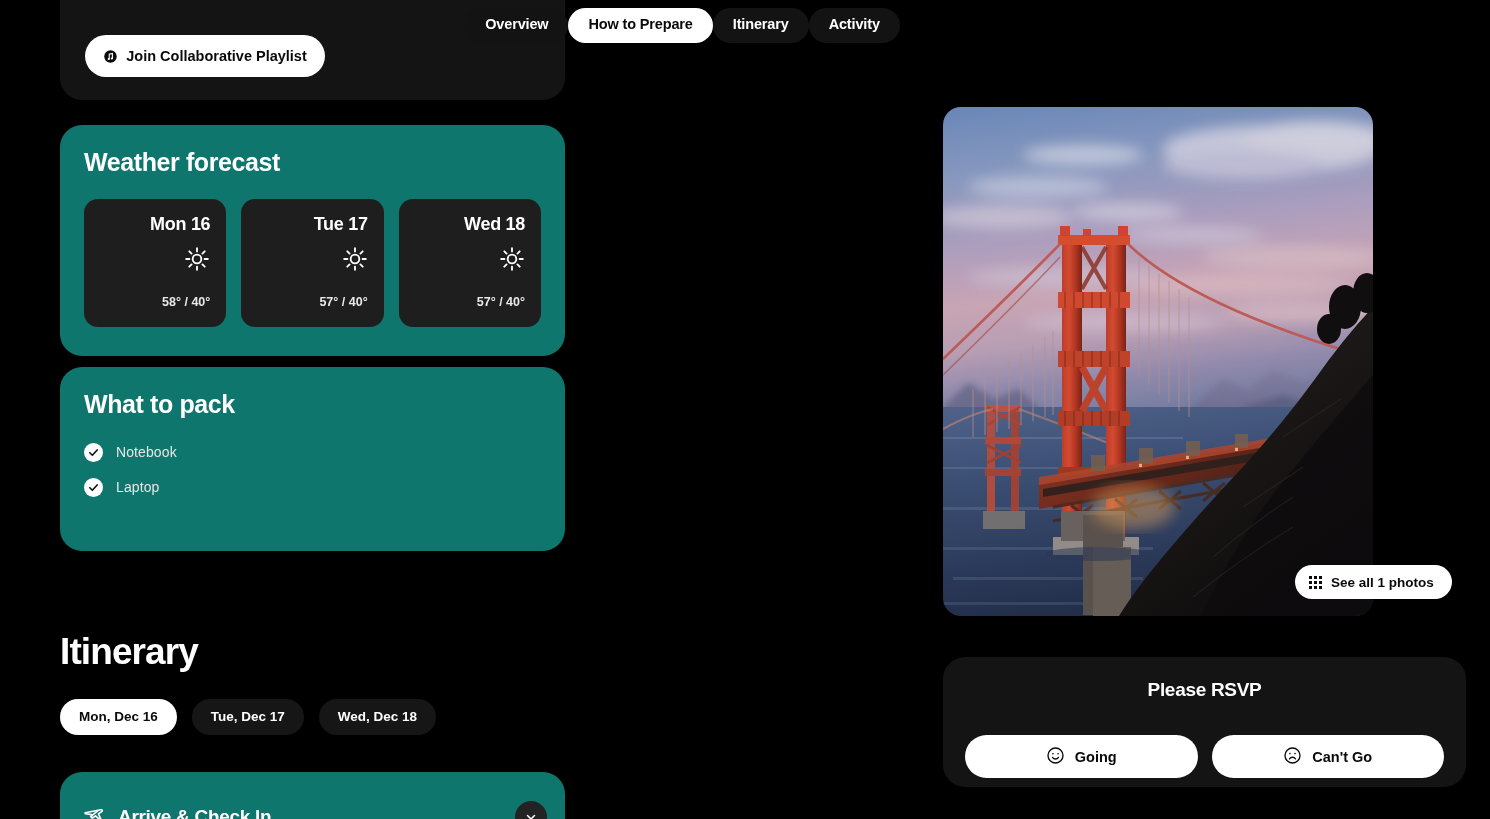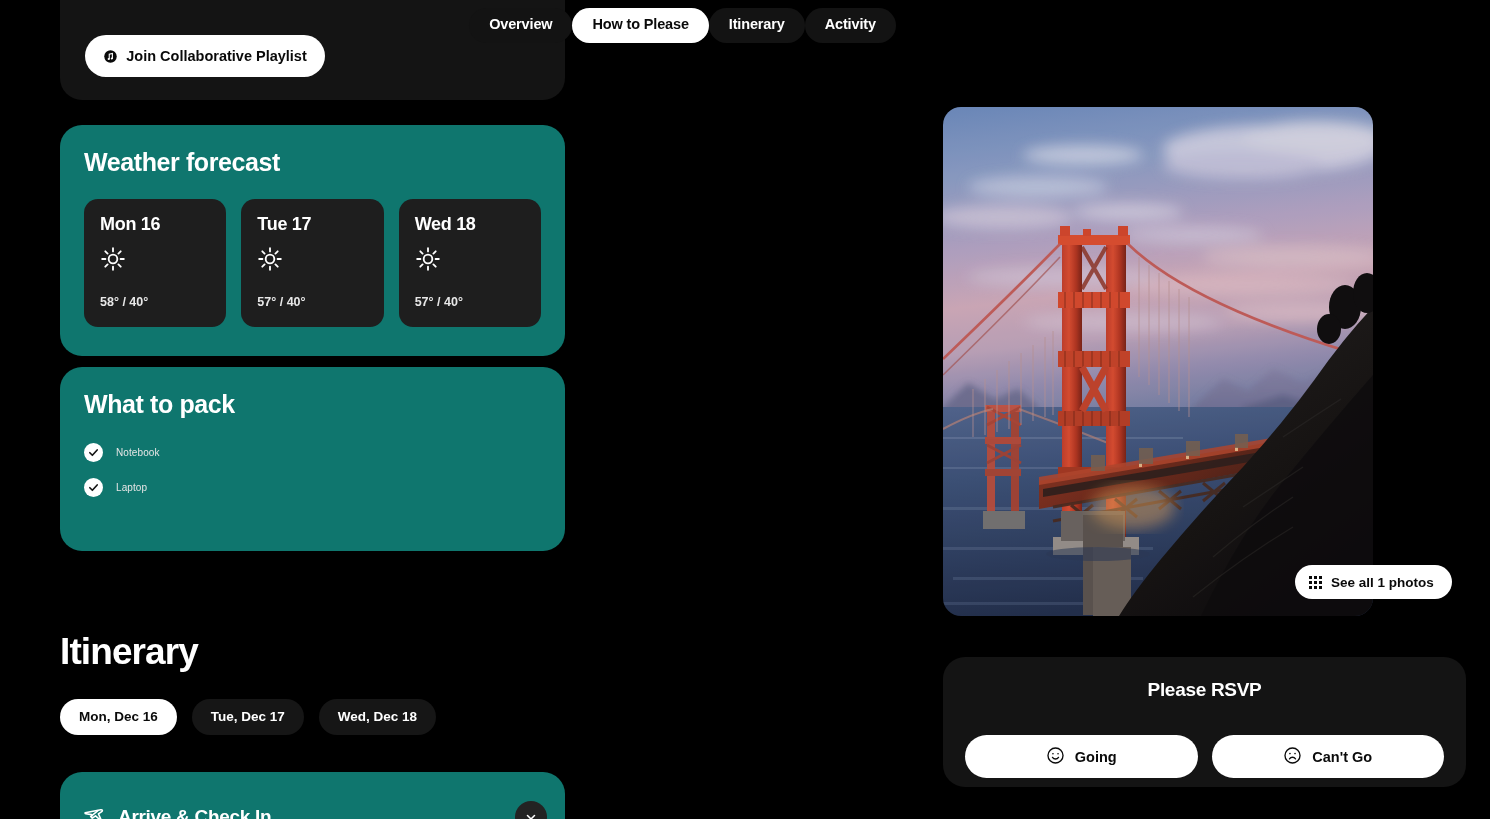--- a/index.html
+++ b/index.html
@@ -86,20 +86,21 @@
     font-size: 25px;
     font-weight: 700;
     color: #ffffff;
     letter-spacing: -0.4px;
     line-height: 1.1;
   }
   .weather-row {
     display: flex;
     gap: 15px;
     margin-top: 22px;
+    text-align: right;
   }
   .weather-day {
     flex: 1;
     background: #1e1e1e;
     border-radius: 14px;
     padding: 16px 16px 18px;
     height: 128px;
     display: flex;
     flex-direction: column;
   }
@@ -137,21 +138,21 @@
   .check {
     width: 19px; height: 19px;
     border-radius: 50%;
     background: #ffffff;
     display: flex;
     align-items: center;
     justify-content: center;
     flex: none;
   }
   .pack-label {
-    font-size: 10px;
+    font-size: 14px;
     color: #e6e6e6;
     letter-spacing: 0.1px;
   }
 
   
   .sec-title {
     position: absolute;
     left: 60px;
     top: 632px;
     font-size: 37px;
@@ -276,21 +277,21 @@
     font-size: 14.5px;
     font-weight: 700;
     cursor: pointer;
   }
 </style>
 </head>
 <body>
 
 <div class="navbar">
   <button class="nav-pill">Overview</button>
-  <button class="nav-pill active">How to Please</button>
+  <button class="nav-pill active">How to Prepare</button>
   <button class="nav-pill">Itinerary</button>
   <button class="nav-pill">Activity</button>
 </div>
 
 <div class="card-playlist">
   <button class="playlist-btn">
     <span class="mini-ic">
       <svg width="15" height="15" viewBox="0 0 24 24" fill="none" stroke="#0a0a0a" stroke-width="2.2" stroke-linecap="round">
         <circle cx="12" cy="12" r="10" fill="#0a0a0a" stroke="none"></circle>
         <path d="M10 16V8.5l5-1.2V15" stroke="#ffffff" stroke-width="1.8"></path>

